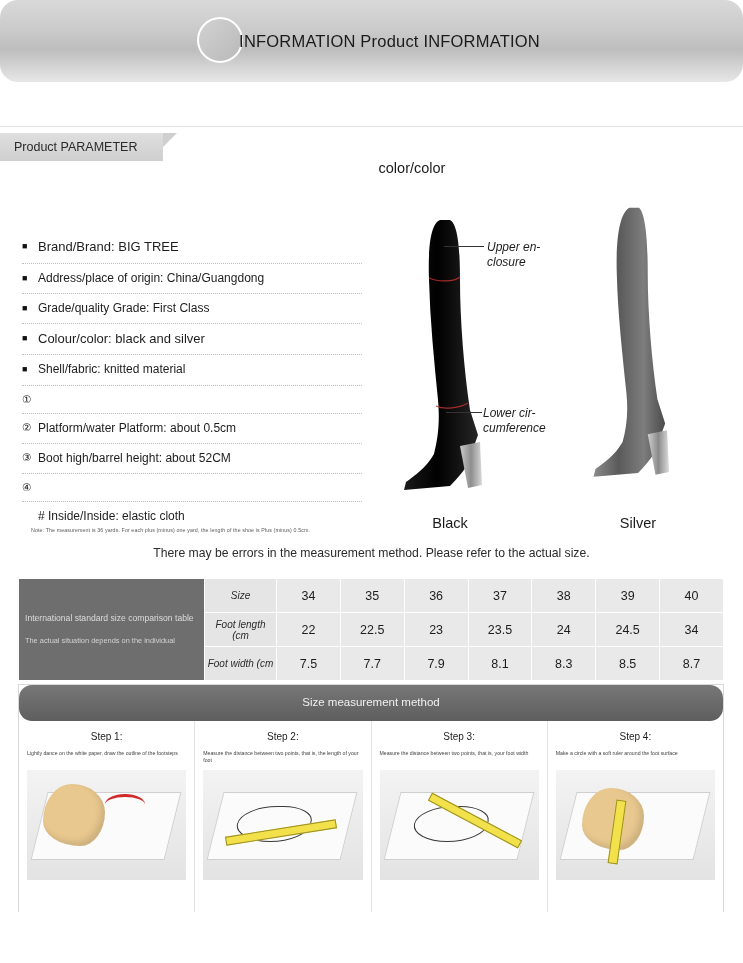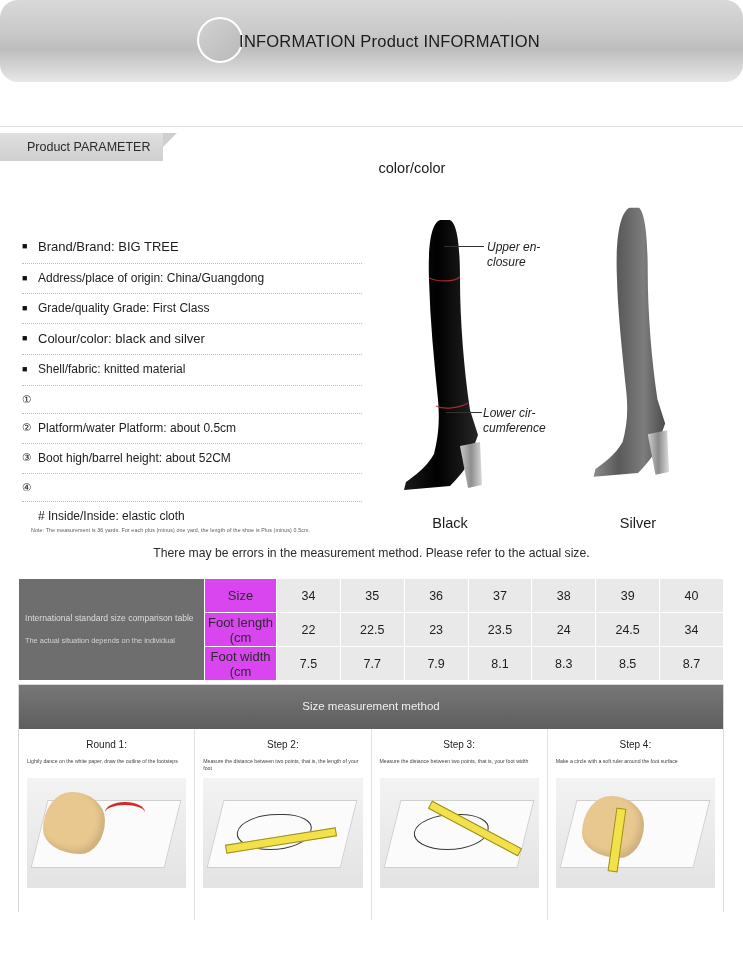--- a/index.html
+++ b/index.html
@@ -62,21 +62,21 @@
     left: 0;
     width: 190px;
     height: 28px;
   }
   .param-tab {
     width: 163px;
     height: 28px;
     background: linear-gradient(to bottom, #dfdfdf, #cfcfcf);
     display: flex;
     align-items: center;
-    padding-left: 27px;
+    padding-left: 14px;
     box-sizing: border-box;
     font-size: 12.5px;
     color: #2a2a2a;
   }
   .param-tab-fold {
     position: absolute;
     left: 163px;
     top: 0;
     width: 0;
     height: 0;
@@ -204,23 +204,24 @@
   }
   .size-table td {
     border: 1px solid #ffffff;
     height: 31px;
     text-align: center;
     font-size: 12.5px;
     color: #1d1d1d;
     background: #e9e9e9;
   }
   .size-table td.headcell {
-    background: #d946ef;
-    font-size: 13px;
+    background: #e5e5e5;
+    font-size: 10px;
     color: #2b2b2b;
+    font-style: italic;
   }
   .size-table td.corner {
     background: #6e6e6e;
     color: #dcdcdc;
     font-size: 8.6px;
     text-align: left;
     padding: 2px 6px;
     line-height: 1.6;
     vertical-align: middle;
   }
@@ -230,29 +231,30 @@
   .method-box {
     position: absolute;
     top: 684px;
     left: 18px;
     width: 706px;
     height: 228px;
     border: 1px solid #d8d8d8;
     box-sizing: border-box;
   }
   .method-head {
-    height: 44px;
+    height: 36px;
     background: linear-gradient(to bottom, #777, #5e5e5e);
     color: #f0f0f0;
     font-size: 11.5px;
     display: flex;
     align-items: center;
     justify-content: center;
     text-align: center;
     line-height: 1.15;
+    border-radius: 13px;
   }
   .steps {
     display: flex;
     height: 191px;
   }
   .step {
     flex: 1;
     border-right: 1px solid #e2e2e2;
     box-sizing: border-box;
     padding: 10px 8px 0 8px;
@@ -489,21 +491,21 @@
         <td>8.7</td>
       </tr>
     </tbody>
 </table>
 
 <div class="method-box">
   <div class="method-head">Size measurement method</div>
   <div class="steps">
 
     <div class="step">
-      <div class="step-title">Round 1:</div>
+      <div class="step-title">Step 1:</div>
       <div class="step-desc">Lightly dance on the white paper, draw the outline of the footsteps</div>
       <div class="step-img">
         <div class="paper"></div>
         <div class="foot"></div>
         <div class="red-arc"></div>
       </div>
     </div>
 
     <div class="step">
       <div class="step-title">Step 2:</div>

